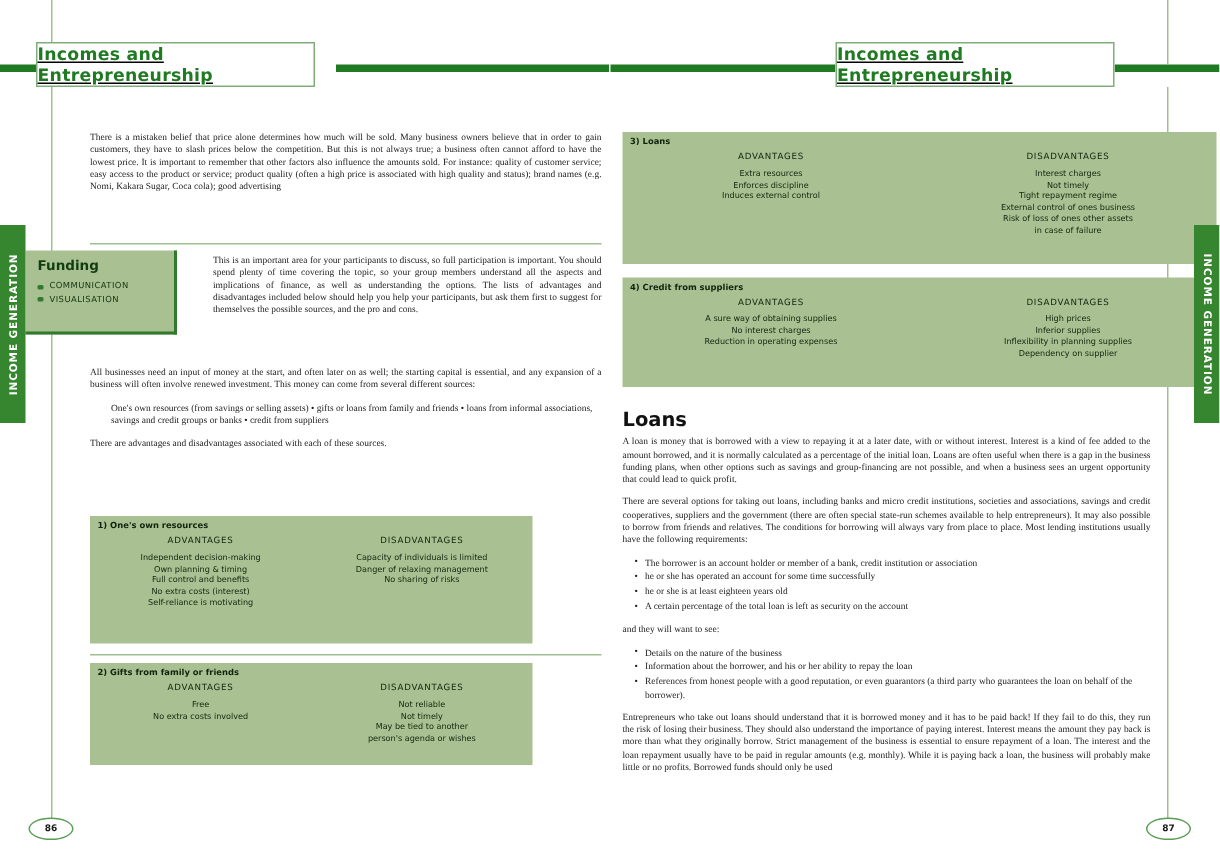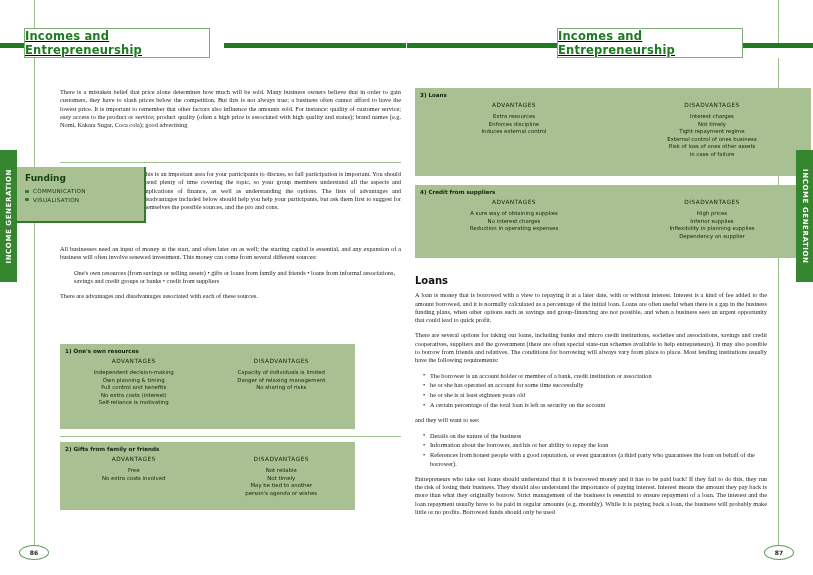--- a/index.html
+++ b/index.html
@@ -69,21 +69,21 @@
   .bullets li {
     list-style: none; position: relative;
     padding-left: 7px; margin-bottom: 1.5px;
     text-align: left;
   }
   .bullets li:before {
     content: "\2022"; position: absolute; left: 0; top: -0.5px;
   }
   .sub-head {
     font-family: "DejaVu Sans", sans-serif;
-    font-size: 10px; font-weight: bold; color: #111;
+    font-size: 13px; font-weight: bold; color: #111;
     margin-bottom: 6px;
   }
 
   
   .funding-box {
     position: absolute; background: #a9c192;
     border-right: 2px solid #2f7a2c; border-bottom: 2px solid #2f7a2c;
     z-index: 3;
   }
   .funding-title {
@@ -153,21 +153,21 @@
     </div>
 
     <div class="side-tab tab-left">
       <span>INCOME GENERATION</span>
     </div>
 
     <div class="body-text" style="left:60px; top:88px; width:341px;">
       <p>There is a mistaken belief that price alone determines how much will be sold.  Many business owners believe that in order to gain customers, they have to slash prices below the competition. But this is not always true; a business often cannot afford to have the lowest price. It is important to remember that other factors also influence the amounts sold. For instance: quality of customer service; easy access to the product or service; product quality (often a high price is associated with high quality and status); brand names (e.g. Nomi, Kakara Sugar, Coca cola); good advertising</p>
     </div>
 
-    <div class="funding-box" style="left:17px; top:167px; width:129px; height:56px; padding:6px 8px;">
+    <div class="funding-box" style="left:17px; top:167px; width:101px; height:56px; padding:6px 8px;">
       <div class="funding-title">Funding</div>
       <div class="funding-list">
         <div class="funding-item">
           <span class="funding-dot"></span>
           <span class="lbl">COMMUNICATION</span>
         </div>
         <div class="funding-item">
           <span class="funding-dot"></span>
           <span class="lbl">VISUALISATION</span>
         </div>

